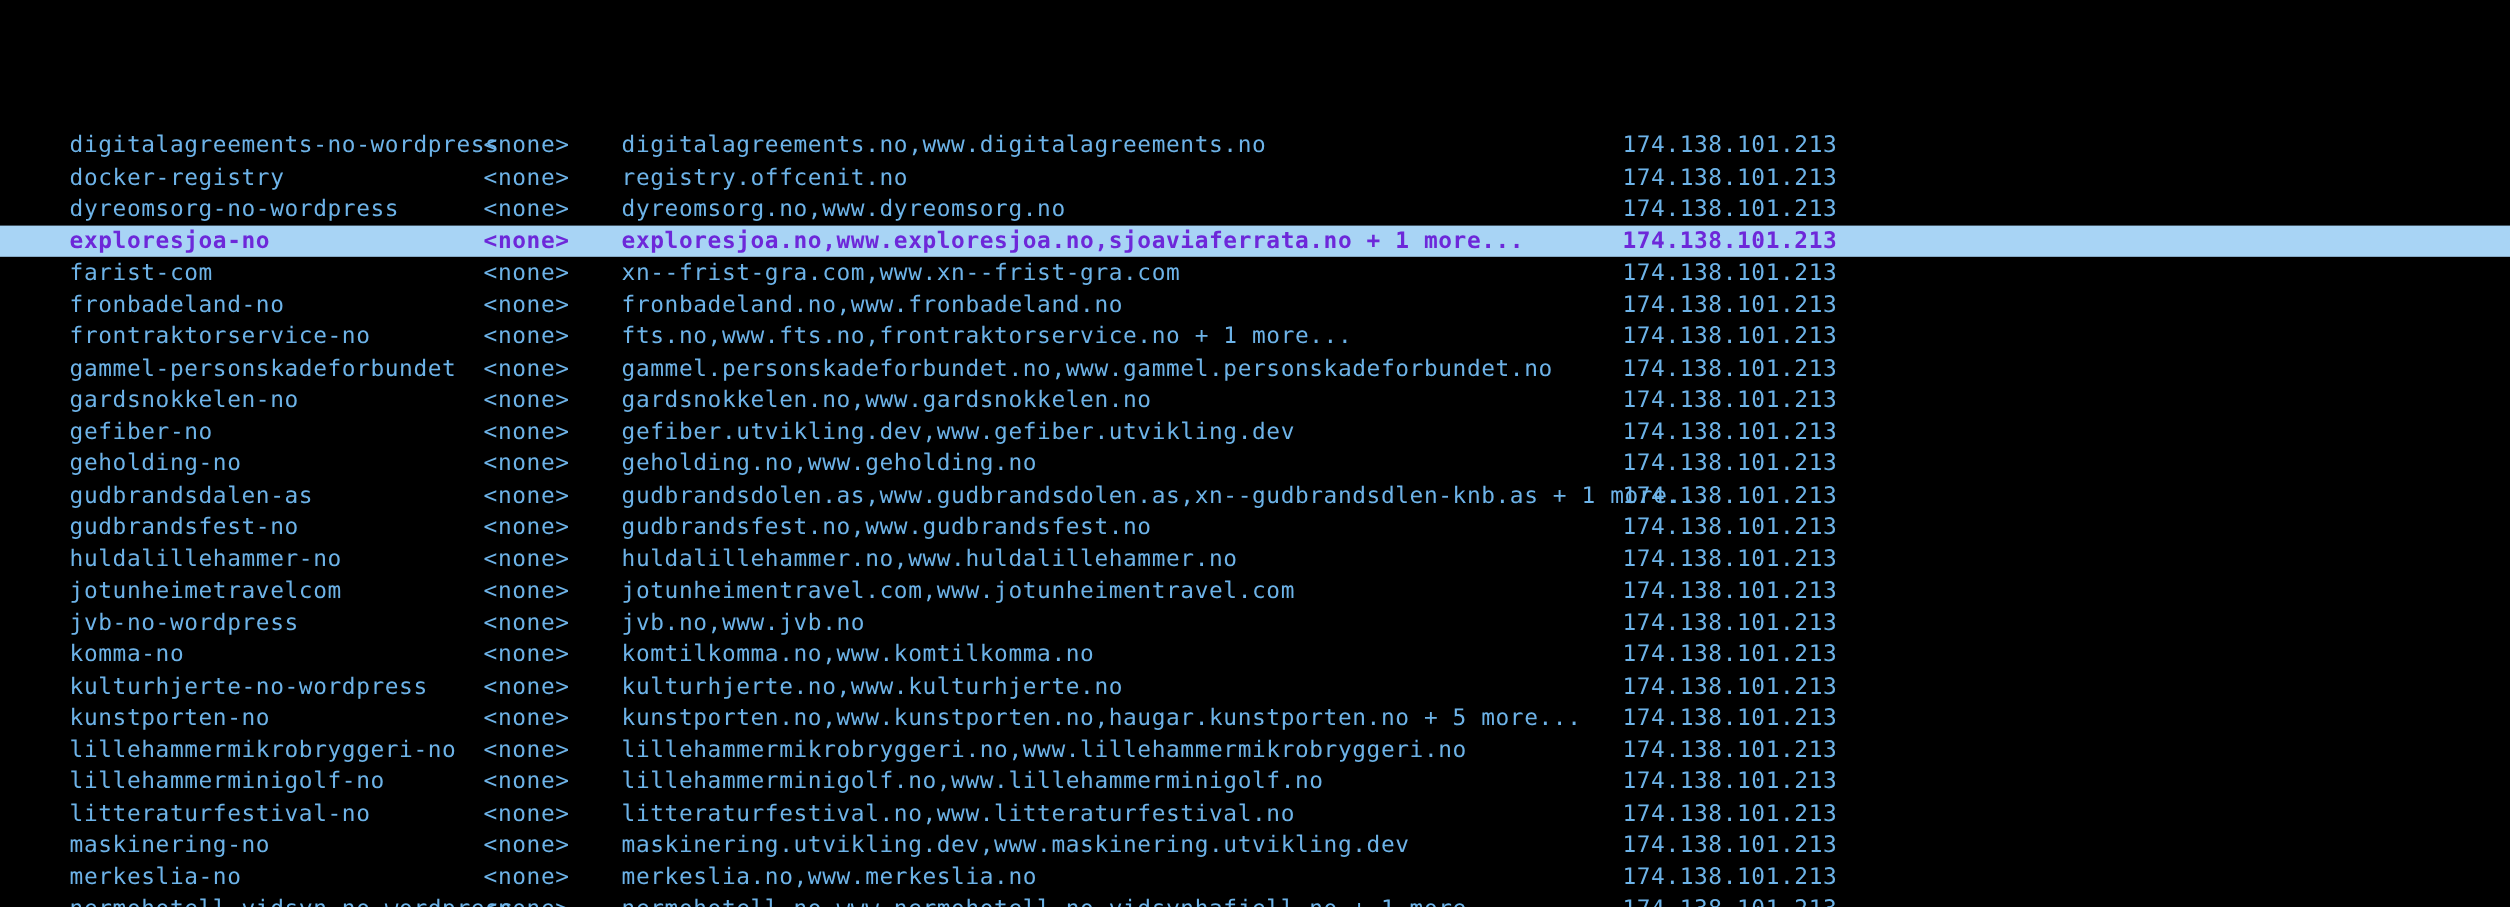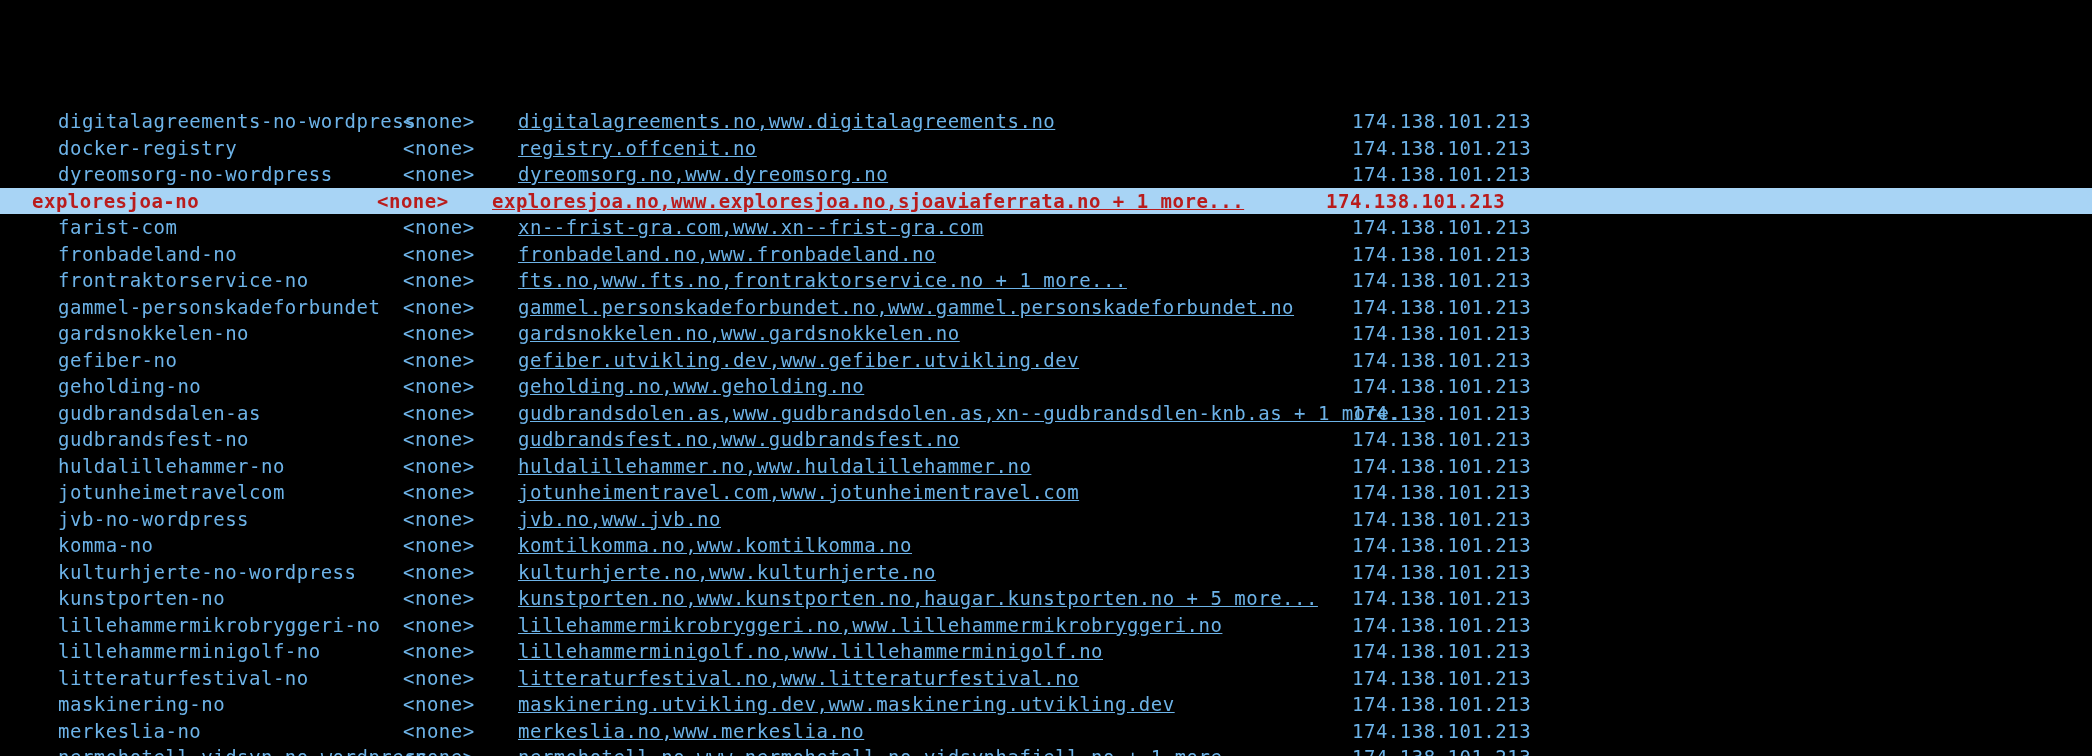--- a/index.html
+++ b/index.html
@@ -21,37 +21,36 @@
       padding-left: 58px;
       padding-top: 2px;
     }
     .row {
       display: flex;
       height: 26.5px;
       align-items: center;
     }
     .row.selected {
       background-color: #a8d4f5;
-      color: #b91c1c;
+      color: #6d28d9;
       font-weight: bold;
       margin-left: -58px;
-      padding-left: 32px;
+      padding-left: 58px;
     }
     .col-name {
       width: 345px;
       flex-shrink: 0;
     }
     .col-type {
       width: 115px;
       flex-shrink: 0;
     }
     .col-domains {
       width: 834px;
       flex-shrink: 0;
-      text-decoration: underline;
     }
     .col-ip {
       flex-shrink: 0;
     }
   </style>
 </head>
 <body>
 
 
 

